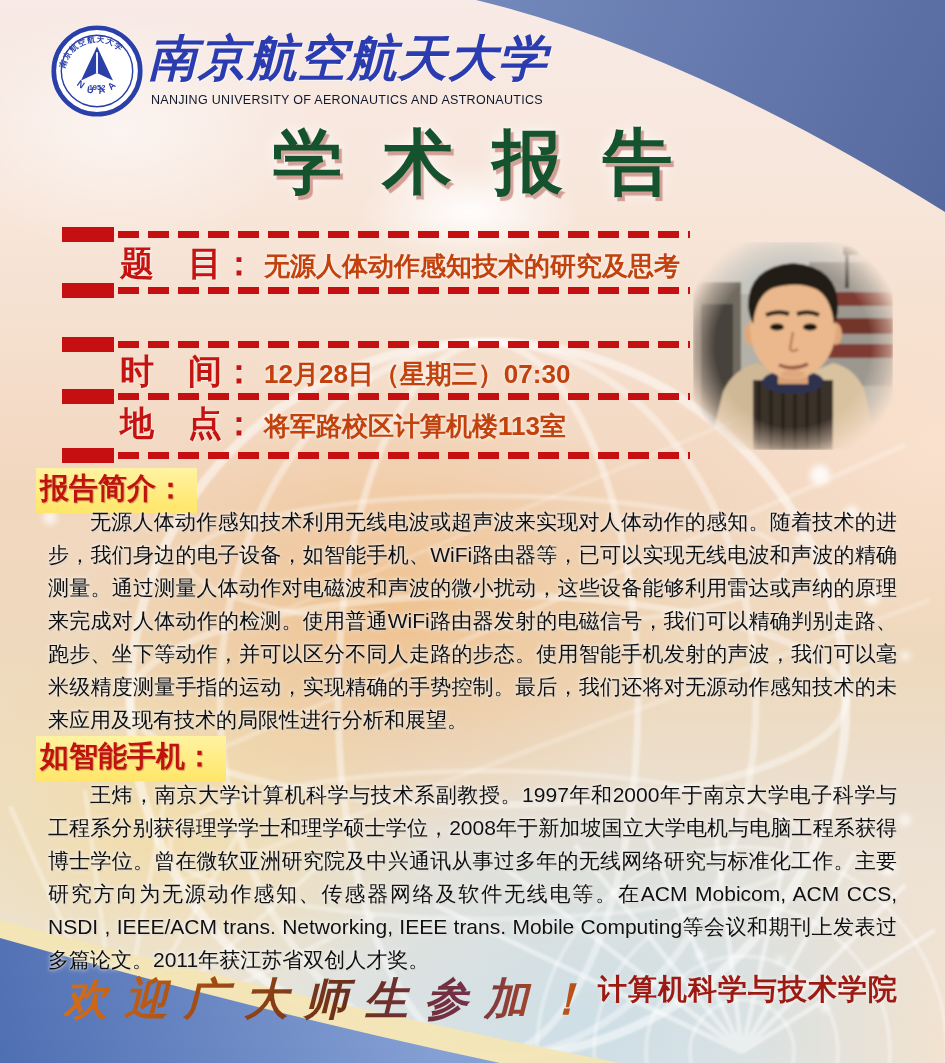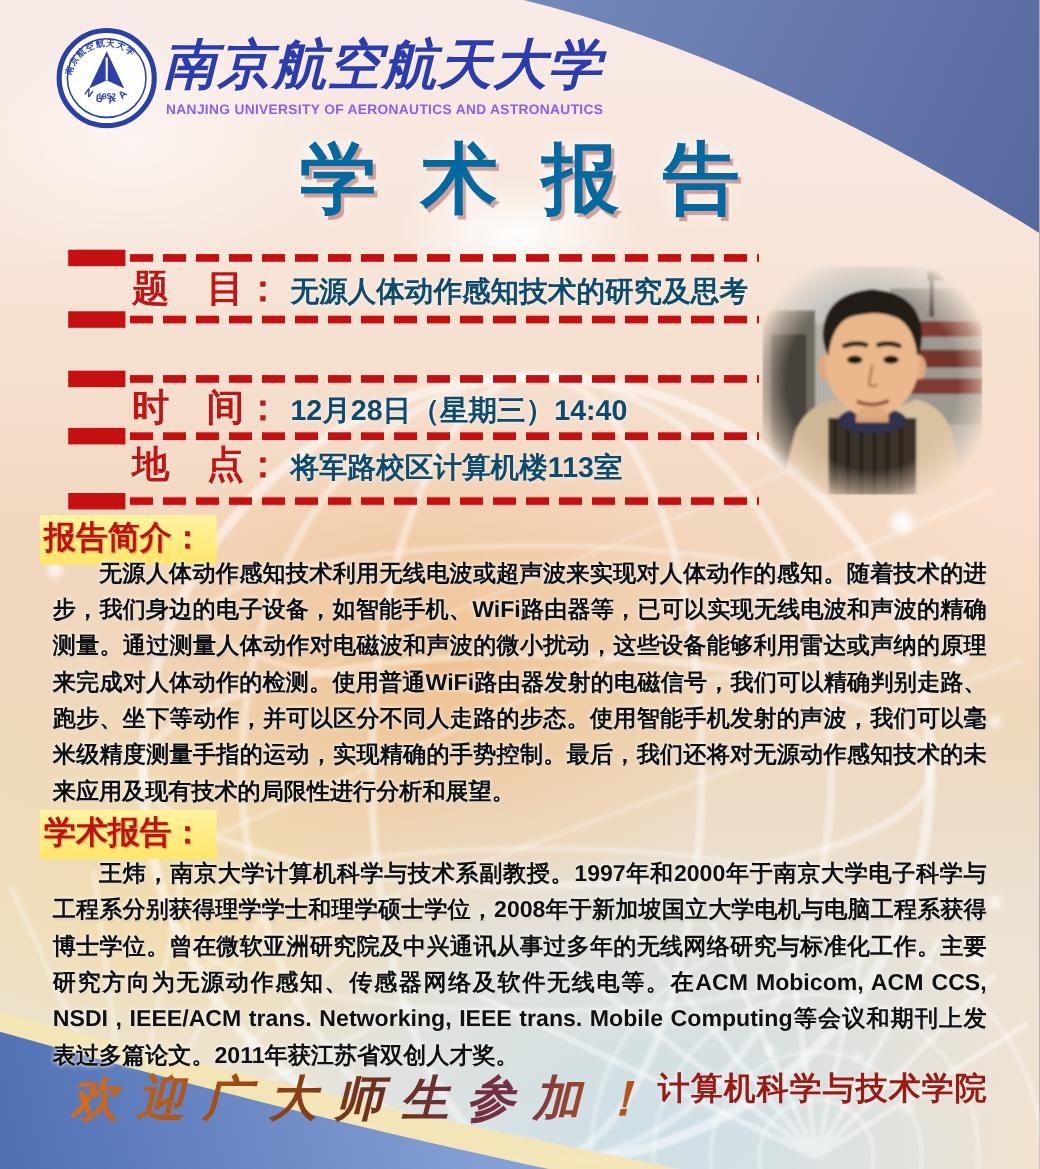--- a/index.html
+++ b/index.html
@@ -25,44 +25,44 @@
   
   .emblem{position:absolute;left:50px;top:24px;width:94px;height:94px;}
   .uni-cn{
     position:absolute;left:148px;top:26px;width:430px;height:66px;
     font-family:"DejaVu Serif",serif;font-style:italic;font-weight:bold;
     font-size:49px;letter-spacing:1px;color:#2b3cb0;white-space:nowrap;
     text-shadow:1px 1px 0 rgba(255,255,255,.6);
   }
   .uni-en{
     position:absolute;left:151px;top:93px;
-    font-size:12.5px;font-weight:bold;color:#8b5cf6;letter-spacing:.3px;white-space:nowrap;
+    font-size:12.5px;font-weight:normal;color:#0f172a;letter-spacing:.3px;white-space:nowrap;
   }
   
   .title{
     position:absolute;left:0;right:0;top:116px;height:86px;
-    text-align:center;font-size:70px;font-weight:900;color:#0369a1;
+    text-align:center;font-size:70px;font-weight:900;color:#14532d;
     letter-spacing:40px;text-indent:40px;white-space:nowrap;
     text-shadow:3px 4px 1px rgba(150,38,24,.40), 0 0 16px rgba(255,255,255,.95), 0 0 3px rgba(255,255,255,.8);
   }
   
   .divider{position:absolute;left:0;width:945px;height:15px;}
   .divider .block{position:absolute;left:62px;top:0;width:52px;height:15px;background:#c60f10;}
   .divider .dashes{
     position:absolute;left:118px;top:4px;width:572px;height:7px;
     background:repeating-linear-gradient(90deg,#c60f10 0 21px, rgba(0,0,0,0) 21px 30px);
   }
   .info-row{position:absolute;left:120px;height:42px;line-height:42px;white-space:nowrap;}
   .info-label{
     font-size:34px;font-weight:bold;color:#c41310;
     text-shadow:1px 1px 1px rgba(255,255,255,.65);
     margin-top:36px;
   }
   .info-value{
-    font-size:26px;font-weight:bold;color:#0c4a6e;margin-left:8px;
+    font-size:26px;font-weight:bold;color:#c2410c;margin-left:8px;
     text-shadow:0 0 4px rgba(255,255,255,.8);
   }
   
   .photo{
     position:absolute;left:693px;top:242px;width:200px;height:208px;
     -webkit-mask-image:radial-gradient(ellipse at 50% 50%, #000 55%, rgba(0,0,0,.55) 68%, transparent 80%);
             mask-image:radial-gradient(ellipse at 50% 50%, #000 55%, rgba(0,0,0,.55) 68%, transparent 80%);
   }
   
   .sec-heading{
@@ -70,21 +70,21 @@
     background:linear-gradient(180deg,#fff3a2,#ffe668);
     padding:1px 12px 4px 4px;
     font-size:29px;font-weight:bold;color:#c01310;white-space:nowrap;
     text-shadow:1px 1px 1px rgba(120,25,12,.35);
   }
   .h-abstract{top:468px;}
   .h-bio{top:736px;}
   
   .para{
     position:absolute;left:48px;width:849px;
-    font-size:21px;line-height:33px;font-weight:bold;color:#101010;
+    font-size:21px;line-height:33px;font-weight:normal;color:#101010;
     text-align:justify;text-indent:2em;
     text-shadow:0 0 5px rgba(255,255,255,.95), 0 0 2px rgba(255,255,255,.85), 1px 1px 2px rgba(95,70,50,.25);
   }
   .p-abstract{top:505px;}
   .p-bio{top:778px;}
   
   .welcome{
     position:absolute;left:64px;top:950px;white-space:nowrap;
     font-family:"DejaVu Serif",serif;font-style:italic;font-weight:bold;
     font-size:44px;letter-spacing:16px;color:#8a3c12;
@@ -222,21 +222,21 @@
   </div>
   <div class="divider" style="top:283px">
       <span class="block"></span>
       <span class="dashes"></span>
     </div>
   <div class="divider" style="top:337px">
       <span class="block"></span>
       <span class="dashes"></span>
     </div>
   <div class="info-row" style="top:350px">
-    <span class="info-label">时　间：</span><span class="info-value">12月28日（星期三）14:40</span>
+    <span class="info-label">时　间：</span><span class="info-value">12月28日（星期三）07:30</span>
   </div>
   <div class="divider" style="top:389px">
       <span class="block"></span>
       <span class="dashes"></span>
     </div>
   <div class="info-row" style="top:402px">
     <span class="info-label">地　点：</span><span class="info-value">将军路校区计算机楼113室</span>
   </div>
   <div class="divider" style="top:448px">
       <span class="block"></span>
@@ -278,19 +278,19 @@
         <path d="M100,90 L97,107 Q100,111 105,107" stroke="rgba(165,100,60,0.65)" stroke-width="2.5" fill="none"></path>
         <path d="M86,123 Q100,129 115,122" stroke="#9a5a48" stroke-width="3.5" fill="none"></path>
         <ellipse cx="100" cy="132" rx="12" ry="4" fill="rgba(190,120,85,0.25)"></ellipse>
       </g>
     </svg>
   </div>
 
   <div class="sec-heading h-abstract">报告简介：</div>
   <div class="para p-abstract">无源人体动作感知技术利用无线电波或超声波来实现对人体动作的感知。随着技术的进步，我们身边的电子设备，如智能手机、WiFi路由器等，已可以实现无线电波和声波的精确测量。通过测量人体动作对电磁波和声波的微小扰动，这些设备能够利用雷达或声纳的原理来完成对人体动作的检测。使用普通WiFi路由器发射的电磁信号，我们可以精确判别走路、跑步、坐下等动作，并可以区分不同人走路的步态。使用智能手机发射的声波，我们可以毫米级精度测量手指的运动，实现精确的手势控制。最后，我们还将对无源动作感知技术的未来应用及现有技术的局限性进行分析和展望。</div>
 
-  <div class="sec-heading h-bio">学术报告：</div>
+  <div class="sec-heading h-bio">如智能手机：</div>
   <div class="para p-bio">王炜，南京大学计算机科学与技术系副教授。1997年和2000年于南京大学电子科学与工程系分别获得理学学士和理学硕士学位，2008年于新加坡国立大学电机与电脑工程系获得博士学位。曾在微软亚洲研究院及中兴通讯从事过多年的无线网络研究与标准化工作。主要研究方向为无源动作感知、传感器网络及软件无线电等。在ACM Mobicom, ACM CCS, NSDI , IEEE/ACM trans. Networking, IEEE trans. Mobile Computing等会议和期刊上发表过多篇论文。2011年获江苏省双创人才奖。</div>
 
   <div class="welcome">欢迎广大师生参加！</div>
   <div class="department">计算机科学与技术学院</div>
 
 </div>
 
 </body></html>

